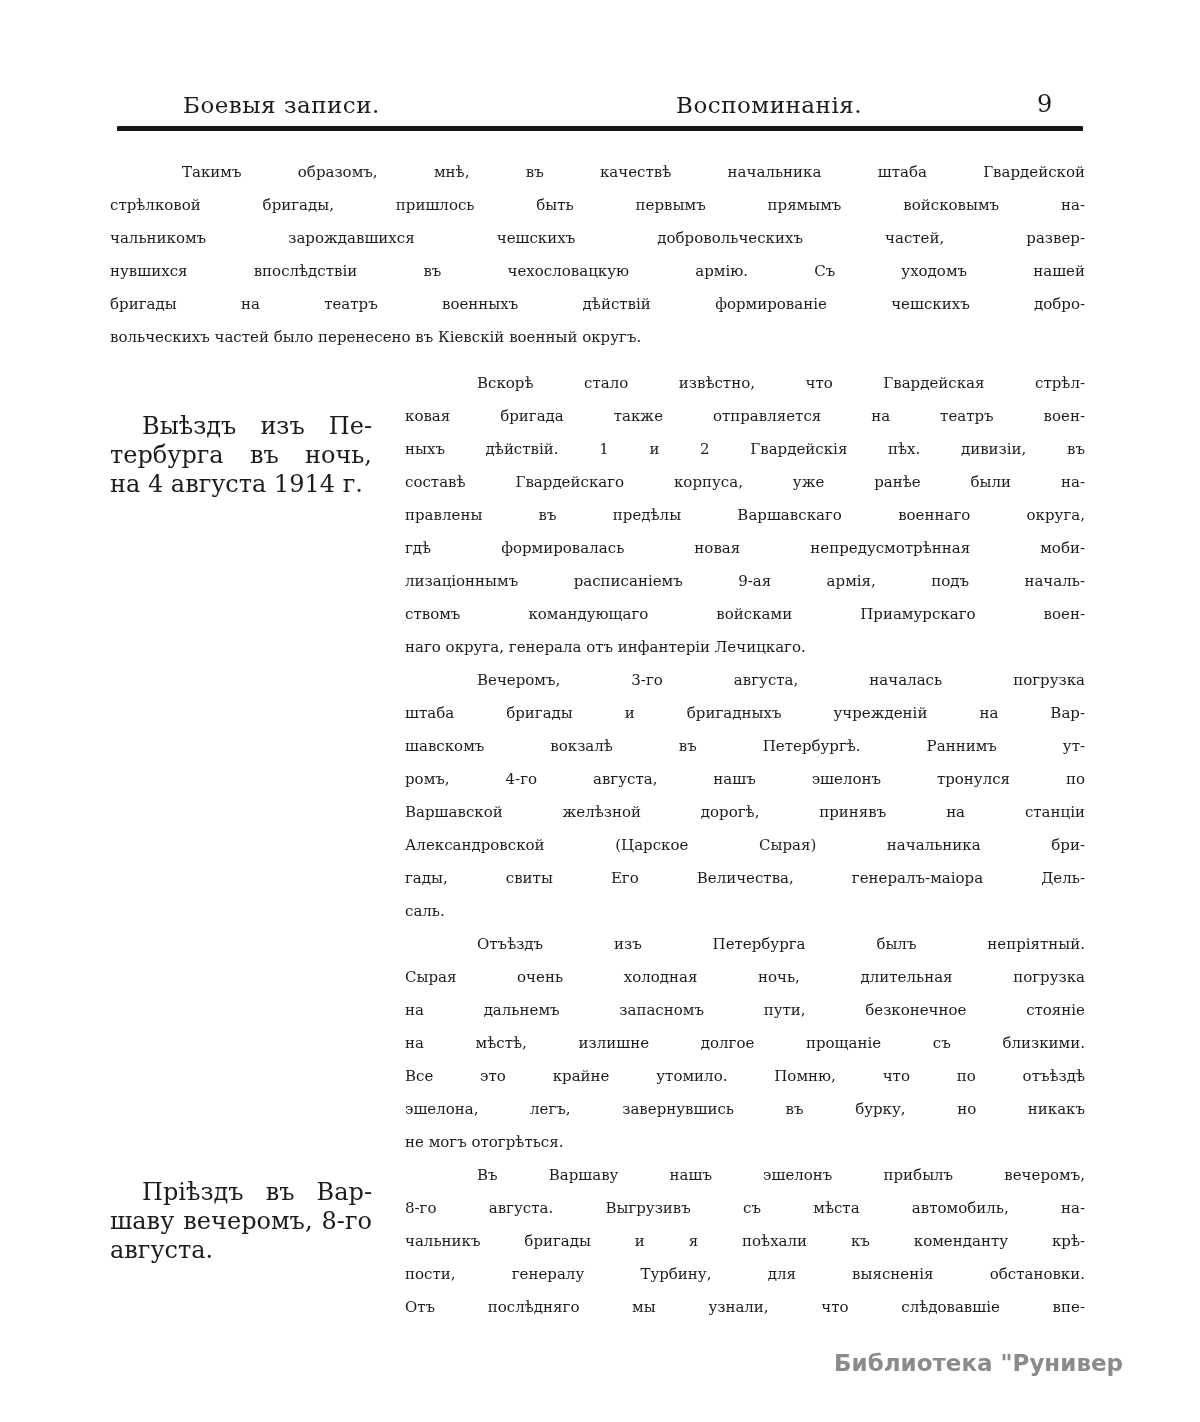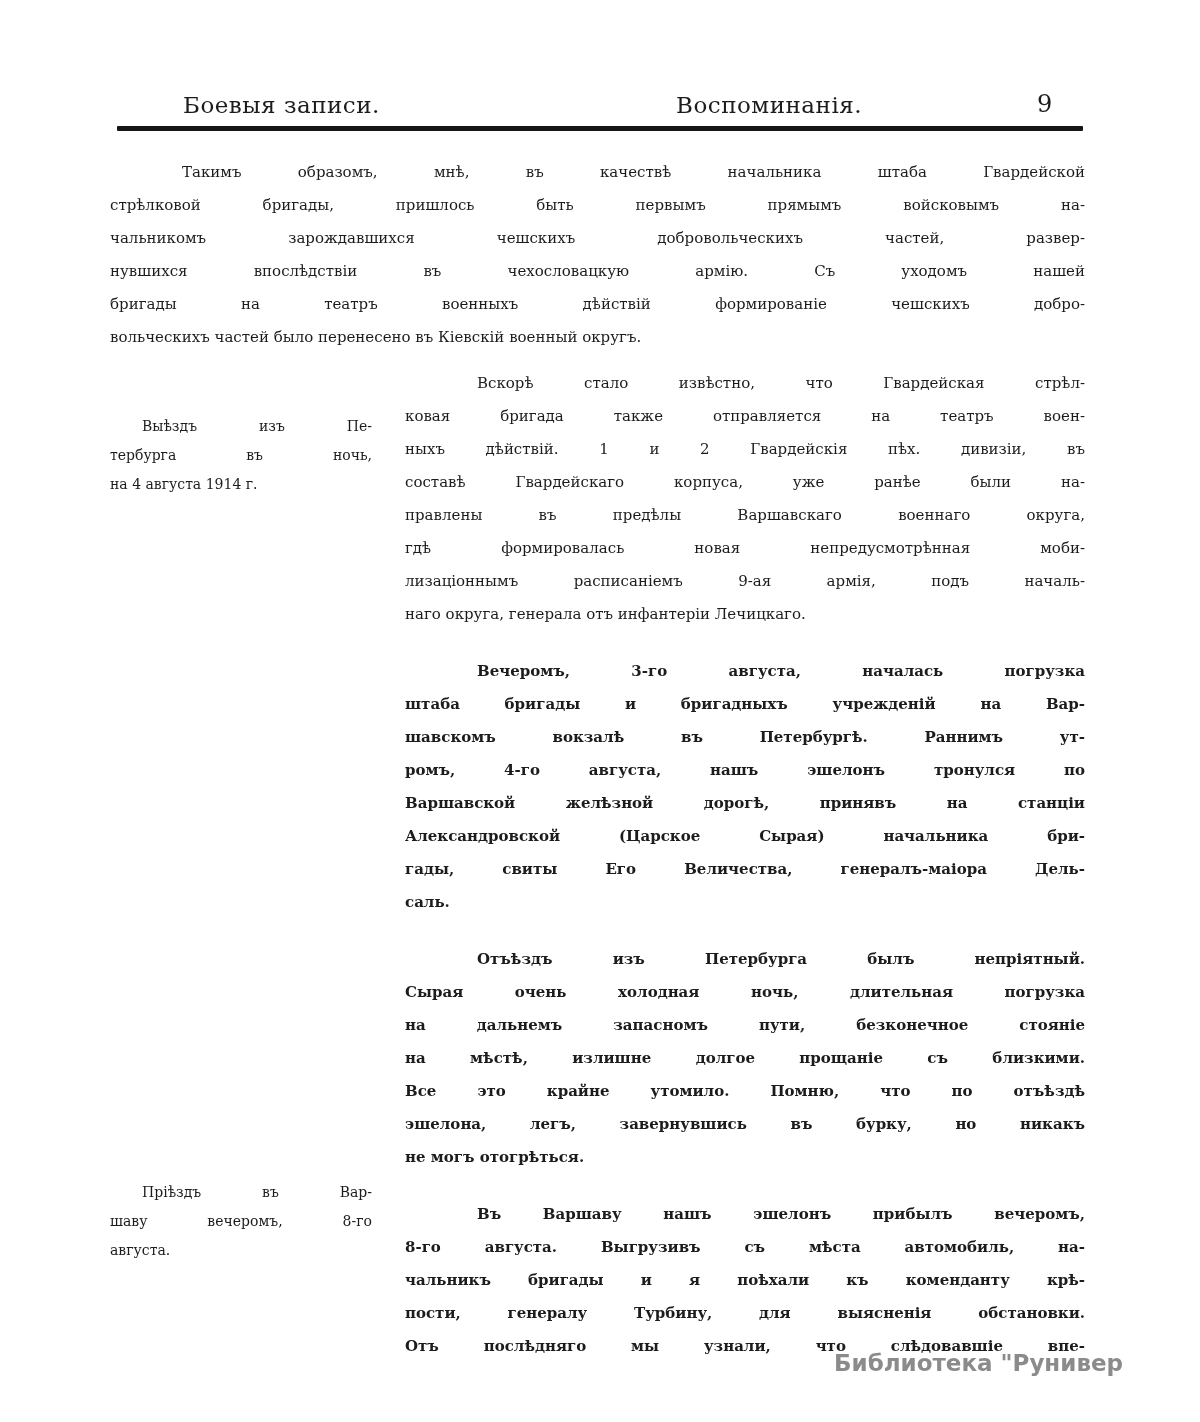--- a/index.html
+++ b/index.html
@@ -33,36 +33,36 @@
     top: 126px;
     width: 966px;
     height: 5px;
     background: #161616;
     border-radius: 1px;
   }
   
   .textblock { position: absolute; font-size: 15px; line-height: 33px; }
   .intro   { left: 110px; top: 156px;  width: 975px; }
   .maincol { left: 405px; top: 367px;  width: 680px; }
-  .para + .para { margin-top: 24px; font-weight: bold; }
+  .para + .para { margin-top: 0; }
   .ln {
     text-align: justify;
     text-align-last: justify;
     height: 33px;
     overflow: hidden;
     white-space: normal;
   }
   .ln.end { text-align-last: left; }
   .ln.ind { padding-left: 72px; }
   
   .note {
     position: absolute;
     left: 110px;
     width: 262px;
-    font-size: 14px;
+    font-size: 24px;
     line-height: 29px;
   }
   .note-1 { top: 412px; }
   .note-2 { top: 1178px; }
   .note .ln { height: 29px; }
   .note .ln.ind { padding-left: 32px; }
   
   .watermark {
     position: absolute;
     left: 834px;
@@ -108,20 +108,21 @@
   <div class="textblock maincol">
 
     <div class="para">
       <div class="ln ind">Вскорѣ стало извѣстно, что Гвардейская стрѣл-</div>
       <div class="ln">ковая бригада также отправляется на театръ воен-</div>
       <div class="ln">ныхъ дѣйствій. 1 и 2 Гвардейскія пѣх. дивизіи, въ</div>
       <div class="ln">составѣ Гвардейскаго корпуса, уже ранѣе были на-</div>
       <div class="ln">правлены въ предѣлы Варшавскаго военнаго округа,</div>
       <div class="ln">гдѣ формировалась новая непредусмотрѣнная моби-</div>
       <div class="ln">лизаціоннымъ расписаніемъ 9-ая армія, подъ началь-</div>
+      <div class="ln">ствомъ командующаго войсками Приамурскаго воен-</div>
       <div class="ln end">наго округа, генерала отъ инфантеріи Лечицкаго.</div>
     </div>
 
     <div class="para">
       <div class="ln ind">Вечеромъ, 3-го августа, началась погрузка</div>
       <div class="ln">штаба бригады и бригадныхъ учрежденій на Вар-</div>
       <div class="ln">шавскомъ вокзалѣ въ Петербургѣ. Раннимъ ут-</div>
       <div class="ln">ромъ, 4-го августа, нашъ эшелонъ тронулся по</div>
       <div class="ln">Варшавской желѣзной дорогѣ, принявъ на станціи</div>
       <div class="ln">Александровской (Царское Сырая) начальника бри-</div>

